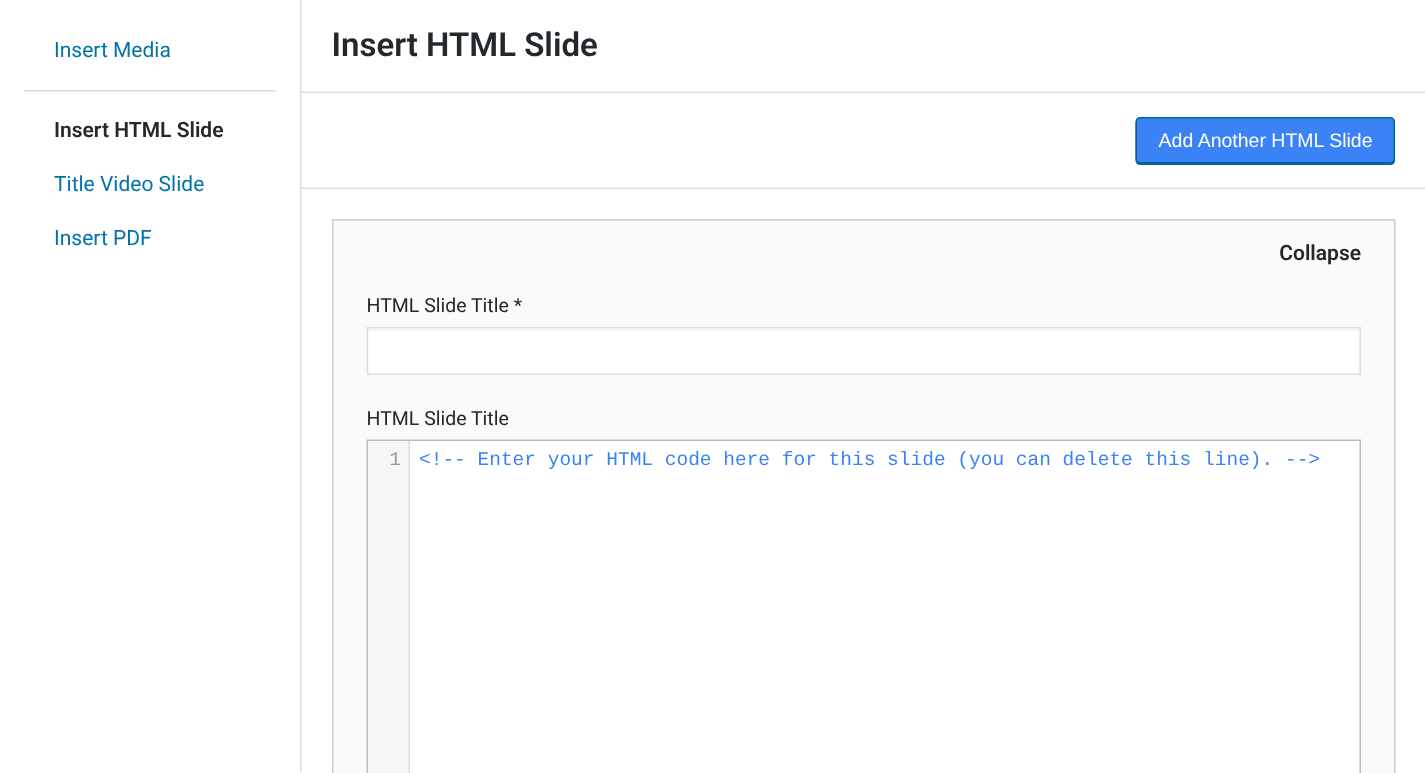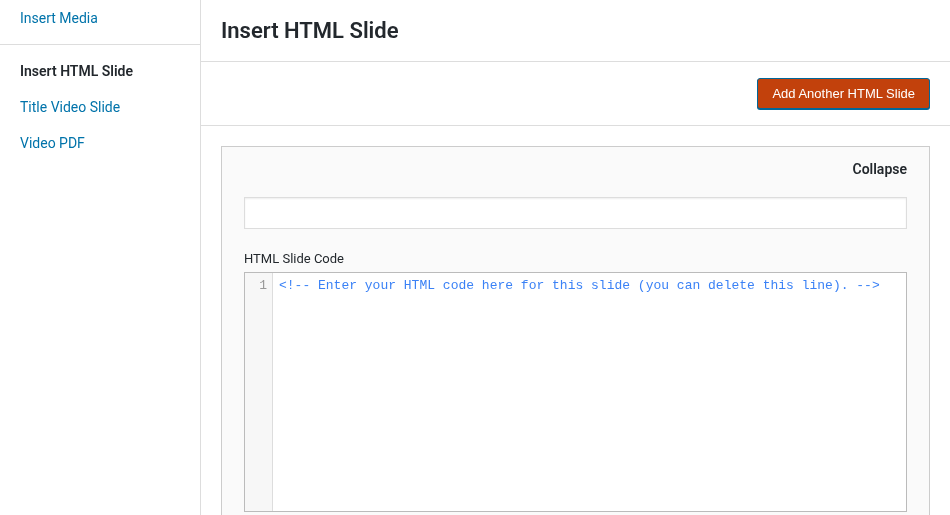--- a/index.html
+++ b/index.html
@@ -13,21 +13,21 @@
       color: #333;
       background: #fff;
       width: 950px;
       height: 515px;
       overflow: hidden;
       display: flex;
     }
     .sidebar {
       width: 201px;
       border-right: 1px solid #ddd;
-      padding: 0;
+      padding: 16px;
       flex-shrink: 0;
     }
     .sidebar-item {
       display: block;
       padding: 10px 20px;
       font-size: 14px;
       color: #0073aa;
       cursor: pointer;
     }
     .sidebar-item.active {
@@ -54,21 +54,21 @@
       font-weight: 600;
       color: #23282d;
     }
     .toolbar {
       padding: 16px 20px;
       display: flex;
       justify-content: flex-end;
       border-bottom: 1px solid #ddd;
     }
     .btn-primary {
-      background: #c2410c;
+      background: #3b82f6;
       border: 1px solid #006799;
       border-radius: 3px;
       color: #fff;
       padding: 7px 14px;
       font-size: 13px;
       cursor: pointer;
       box-shadow: 0 1px 0 #006799;
     }
     .content-scroll {
       flex: 1;
@@ -148,40 +148,41 @@
   </style>
 </head>
 <body>
 
 <div class="sidebar">
   <div class="sidebar-section-top">
     <div class="sidebar-item">Insert Media</div>
   </div>
   <div class="sidebar-item active">Insert HTML Slide</div>
   <div class="sidebar-item">Title Video Slide</div>
-  <div class="sidebar-item">Video PDF</div>
+  <div class="sidebar-item">Insert PDF</div>
 </div>
 
 <div class="main">
   <div class="header">
     <h1 class="page-title">Insert HTML Slide</h1>
   </div>
   <div class="toolbar">
     <button class="btn-primary">Add Another HTML Slide</button>
   </div>
   <div class="content-scroll">
     <div class="panel">
       <div class="panel-top">
         <span class="collapse-link">Collapse</span>
       </div>
       <div class="field-group">
+        <label class="field-label">HTML Slide Title *</label>
         <input type="text" class="text-input" value="" style="">
       </div>
       <div class="field-group" style="margin-bottom:0;">
-        <label class="field-label">HTML Slide Code</label>
+        <label class="field-label">HTML Slide Title</label>
         <div class="code-editor">
           <div class="gutter">
             <div>1</div>
           </div>
           <div class="code-area">&lt;!-- Enter your HTML code here for this slide (you can delete this line). --&gt;</div>
         </div>
       </div>
     </div>
 
   </div>

